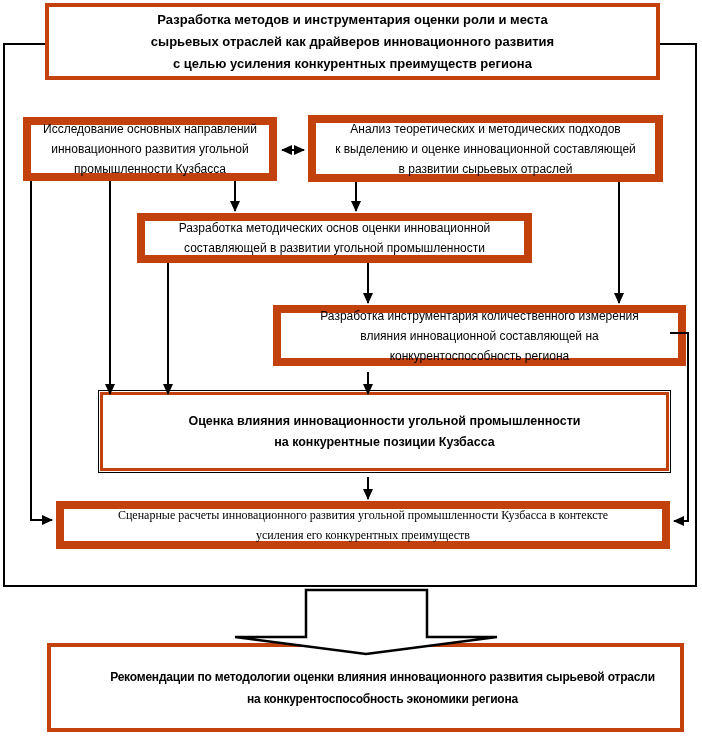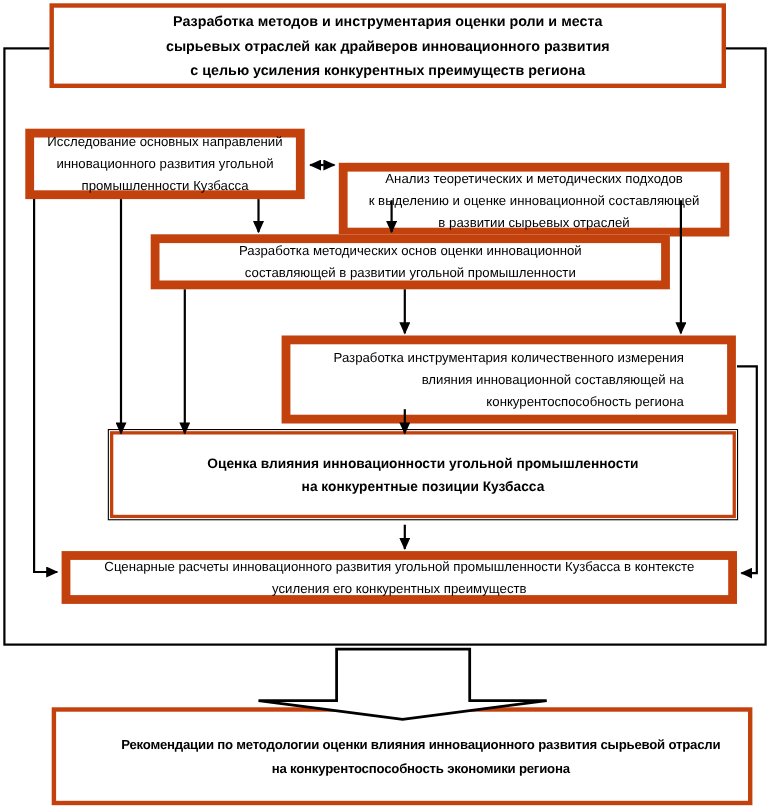--- a/index.html
+++ b/index.html
@@ -37,33 +37,33 @@
   }
   .title-box {
     left: 45px; top: 3px; width: 615px; height: 77px;
     border-width: 4px;
     font-weight: bold;
     font-size: 13px;
     line-height: 22px;
     z-index: 3;
   }
   .research-box  { left: 23px;  top: 117px; width: 254px; height: 64px; }
-  .analysis-box  { left: 308px; top: 115px; width: 355px; height: 67px; margin-top: 33px; }
-  .methodical-box{ left: 137px; top: 213px; width: 472px; height: 50px; }
-  .instrument-box{ left: 256px; top: 305px; width: 413px; height: 80px; text-align: right; }
+  .analysis-box  { left: 308px; top: 115px; width: 355px; height: 67px; }
+  .methodical-box{ left: 137px; top: 213px; width: 395px; height: 50px; }
+  .instrument-box{ left: 273px; top: 305px; width: 413px; height: 61px; }
   .assessment-box{
     left: 100px; top: 392px; width: 569px; height: 79px;
     border-width: 3px;
     outline: 1px solid #000000;
     outline-offset: 1px;
     font-weight: bold;
     font-size: 12.5px;
     line-height: 21px;
   }
-  .scenario-box  { left: 56px; top: 501px; width: 614px; height: 48px; }
+  .scenario-box  { left: 56px; top: 501px; width: 614px; height: 48px; font-family: Liberation Serif, serif; }
   .recommend-box {
     left: 47px; top: 643px; width: 637px; height: 89px;
     border-width: 4px;
     font-weight: bold;
     font-size: 12px;
     line-height: 22px;
     letter-spacing: -0.2px;
     z-index: 2;
     padding-left: 40px;
   }

